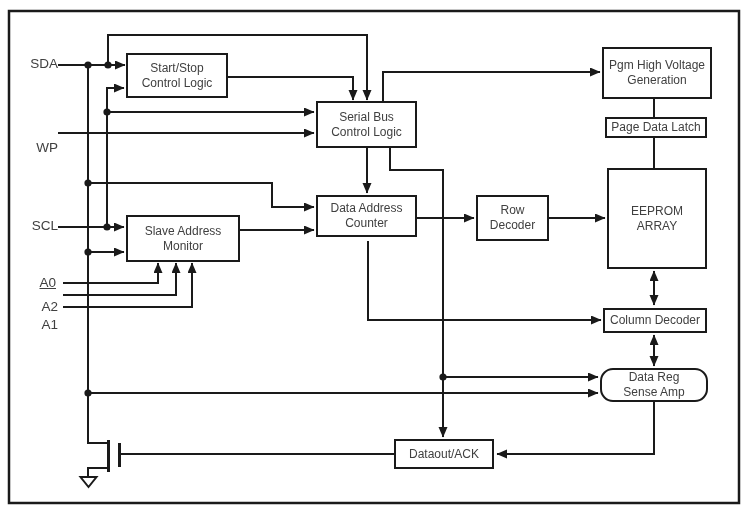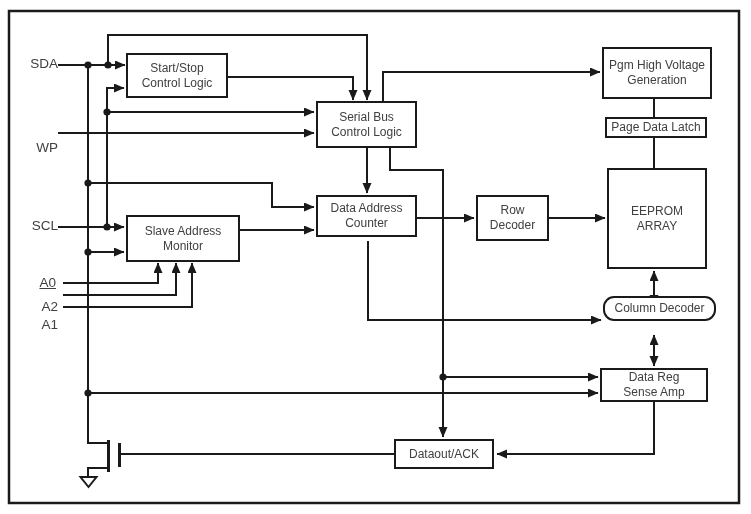--- a/index.html
+++ b/index.html
@@ -130,24 +130,24 @@
     <span>Row
 Decoder</span>
   </div>
   <div class="block" style="left:602px;top:47px;width:110px;height:52px;">
     <span>Pgm High Voltage
 Generation</span>
   </div>
   <div class="block" style="left:605px;top:117px;width:102px;height:21px;">
     <span>Page Data Latch</span>
   </div>
-  <div class="block" style="left:603px;top:296px;width:113px;height:25px;border-radius:11px;">
+  <div class="block" style="left:603px;top:308px;width:104px;height:25px;">
     <span>Column Decoder</span>
   </div>
-  <div class="block" style="left:600px;top:368px;width:108px;height:34px;">
+  <div class="block" style="left:600px;top:368px;width:108px;height:34px;border-radius:13px;">
     <span>Data Reg
 Sense Amp</span>
   </div>
   <div class="block" style="left:394px;top:439px;width:100px;height:30px;">
     <span>Dataout/ACK</span>
   </div>
 
 </div>
 
 </body></html>

